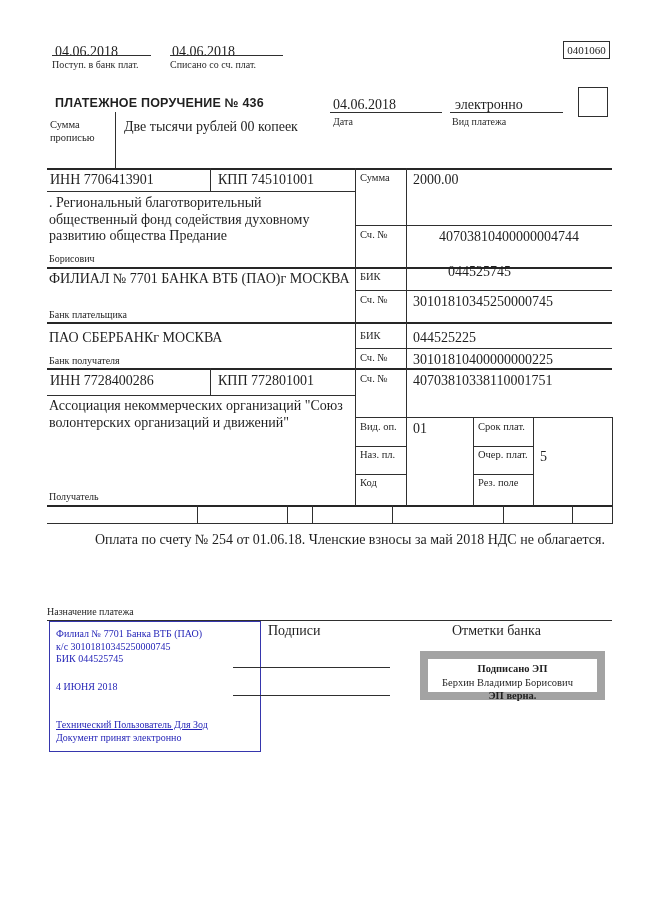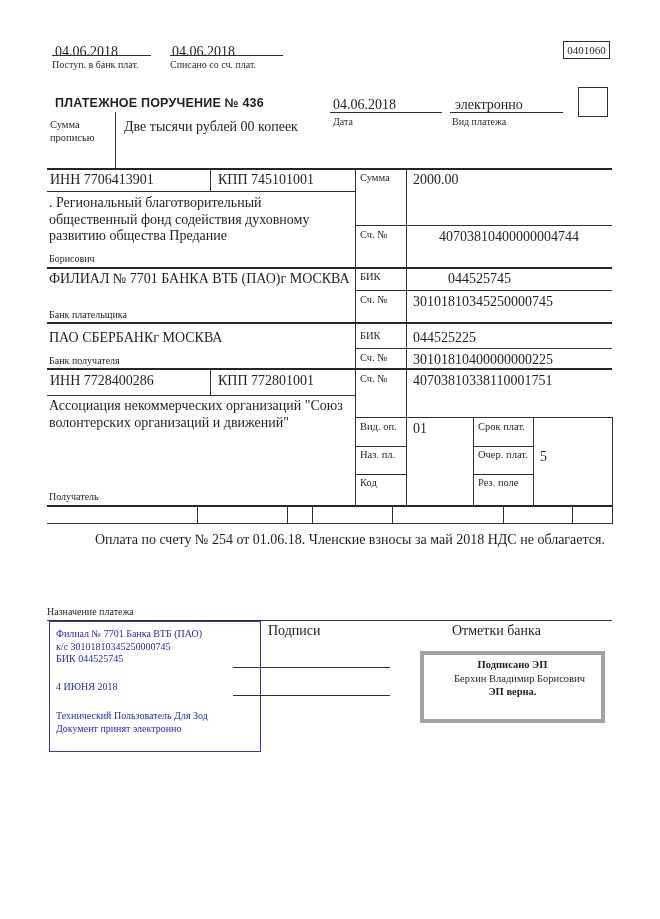--- a/index.html
+++ b/index.html
@@ -19,25 +19,25 @@
   .vl { position:absolute; width:1px; background:#2f2f2f; }
   .title { position:absolute; font-family:"Liberation Sans", sans-serif; font-weight:bold; font-size:12.5px; letter-spacing:.2px; }
   .codebox { position:absolute; left:563px; top:41px; width:47px; height:18px;
     border:1px solid #2f2f2f; text-align:center; font-size:11px; line-height:16px; }
   .sqbox { position:absolute; left:578px; top:87px; width:30px; height:30px; border:1px solid #2f2f2f; }
   .stamp { position:absolute; left:49px; top:621px; width:212px; height:131px;
     border:1.5px solid #3636ad; color:#2626b8; padding:6px 5px 0 6px;
     font-size:10px; line-height:12.5px; }
   .stamp .line { white-space:normal; }
   .stamp .gap-date { margin-top:15px; }
-  .stamp .gap-tech { margin-top:17px; }
-  .marksbox { position:absolute; left:420px; top:651px; width:185px; height:72px;
-    border:4px solid #a3a3a3; padding-top:3px; font-size:10.5px; line-height:13.5px; }
+  .stamp .gap-tech { margin-top:26px;text-decoration:underline; }
+  .marksbox { position:absolute; left:420px; top:651px; width:185px; height:49px;
+    border:8px solid #a3a3a3; padding-top:3px; font-size:10.5px; line-height:13.5px; }
   .marksbox .center { text-align:center; font-weight:bold; }
-  .marksbox .name { padding-left:14px;text-align:center; }
+  .marksbox .name { padding-left:14px; }
   .marksbox .sub { padding-left:8px; font-style:italic; }
 </style>
 </head>
 <body>
 
 <div class="page">
 
   <div class="t" style="left:55px; top:44px;">04.06.2018</div>
   <div class="hl" style="left:52px; top:55px; width:99px;"></div>
   <div class="t8" style="left:52px; top:59px;">Поступ. в банк плат.</div>
@@ -102,21 +102,21 @@
   <div class="t105" style="left:360px; top:172px;">Сумма</div>
   <div class="t" style="left:413px; top:172px;">2000.00</div>
 
   <div class="t wrap" style="left:49px; top:195px; width:298px; line-height:16.5px;">. Региональный благотворительный общественный фонд содействия духовному развитию общества Предание</div>
   <div class="t105" style="left:360px; top:229px;">Сч. №</div>
   <div class="t" style="left:413px; top:229px;margin-left:26px;">40703810400000004744</div>
   <div class="t10" style="left:49px; top:253px;">Борисович</div>
 
   <div class="t" style="left:49px; top:271px;">ФИЛИАЛ № 7701 БАНКА ВТБ (ПАО)г МОСКВА</div>
   <div class="t105" style="left:360px; top:271px;">БИК</div>
-  <div class="t" style="left:413px; top:271px;padding-left:35px;">044525745</div>
+  <div class="t" style="left:413px; top:264px;padding-left:35px;">044525745</div>
   <div class="t105" style="left:360px; top:294px;">Сч. №</div>
   <div class="t" style="left:413px; top:294px;">30101810345250000745</div>
   <div class="t10" style="left:49px; top:309px;">Банк плательщика</div>
 
   <div class="t" style="left:49px; top:330px;">ПАО СБЕРБАНКг МОСКВА</div>
   <div class="t105" style="left:360px; top:330px;">БИК</div>
   <div class="t" style="left:413px; top:330px;">044525225</div>
   <div class="t105" style="left:360px; top:352px;">Сч. №</div>
   <div class="t" style="left:413px; top:352px;">30101810400000000225</div>
   <div class="t10" style="left:49px; top:355px;">Банк получателя</div>

